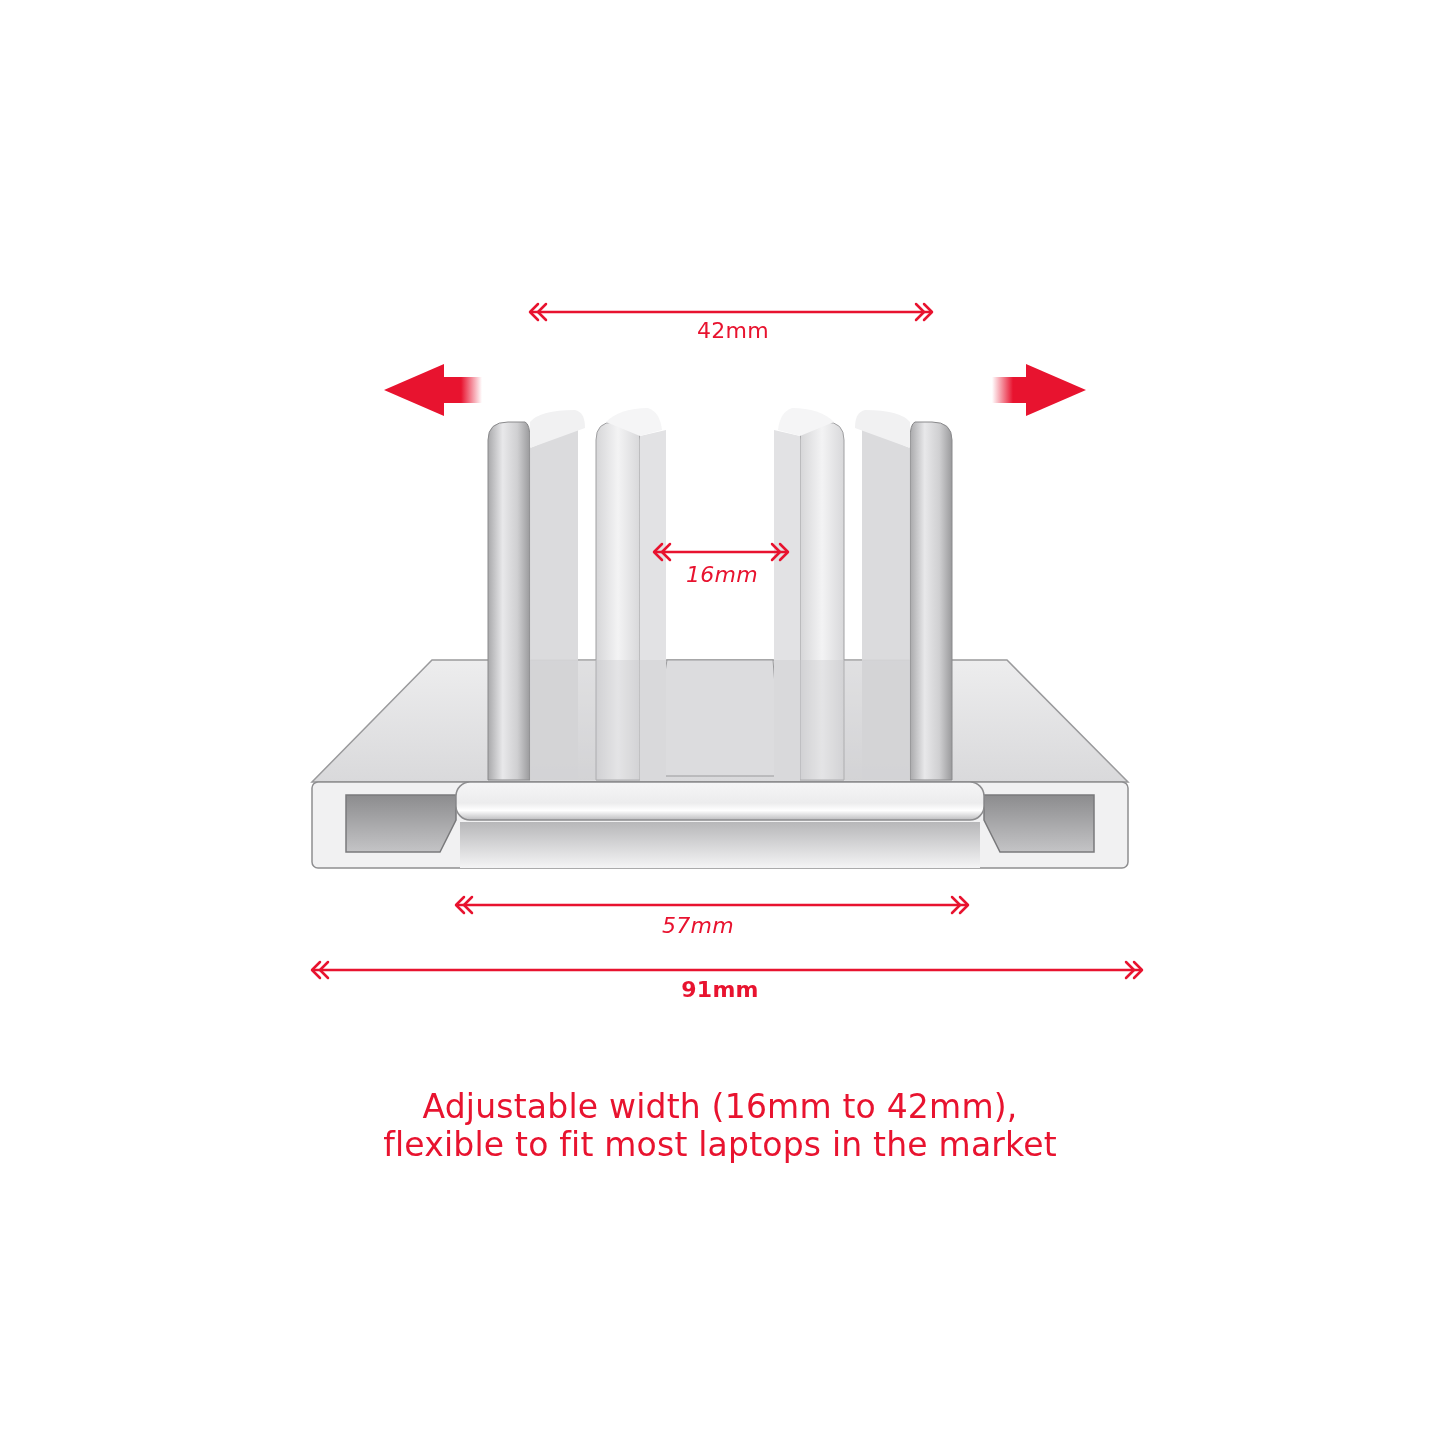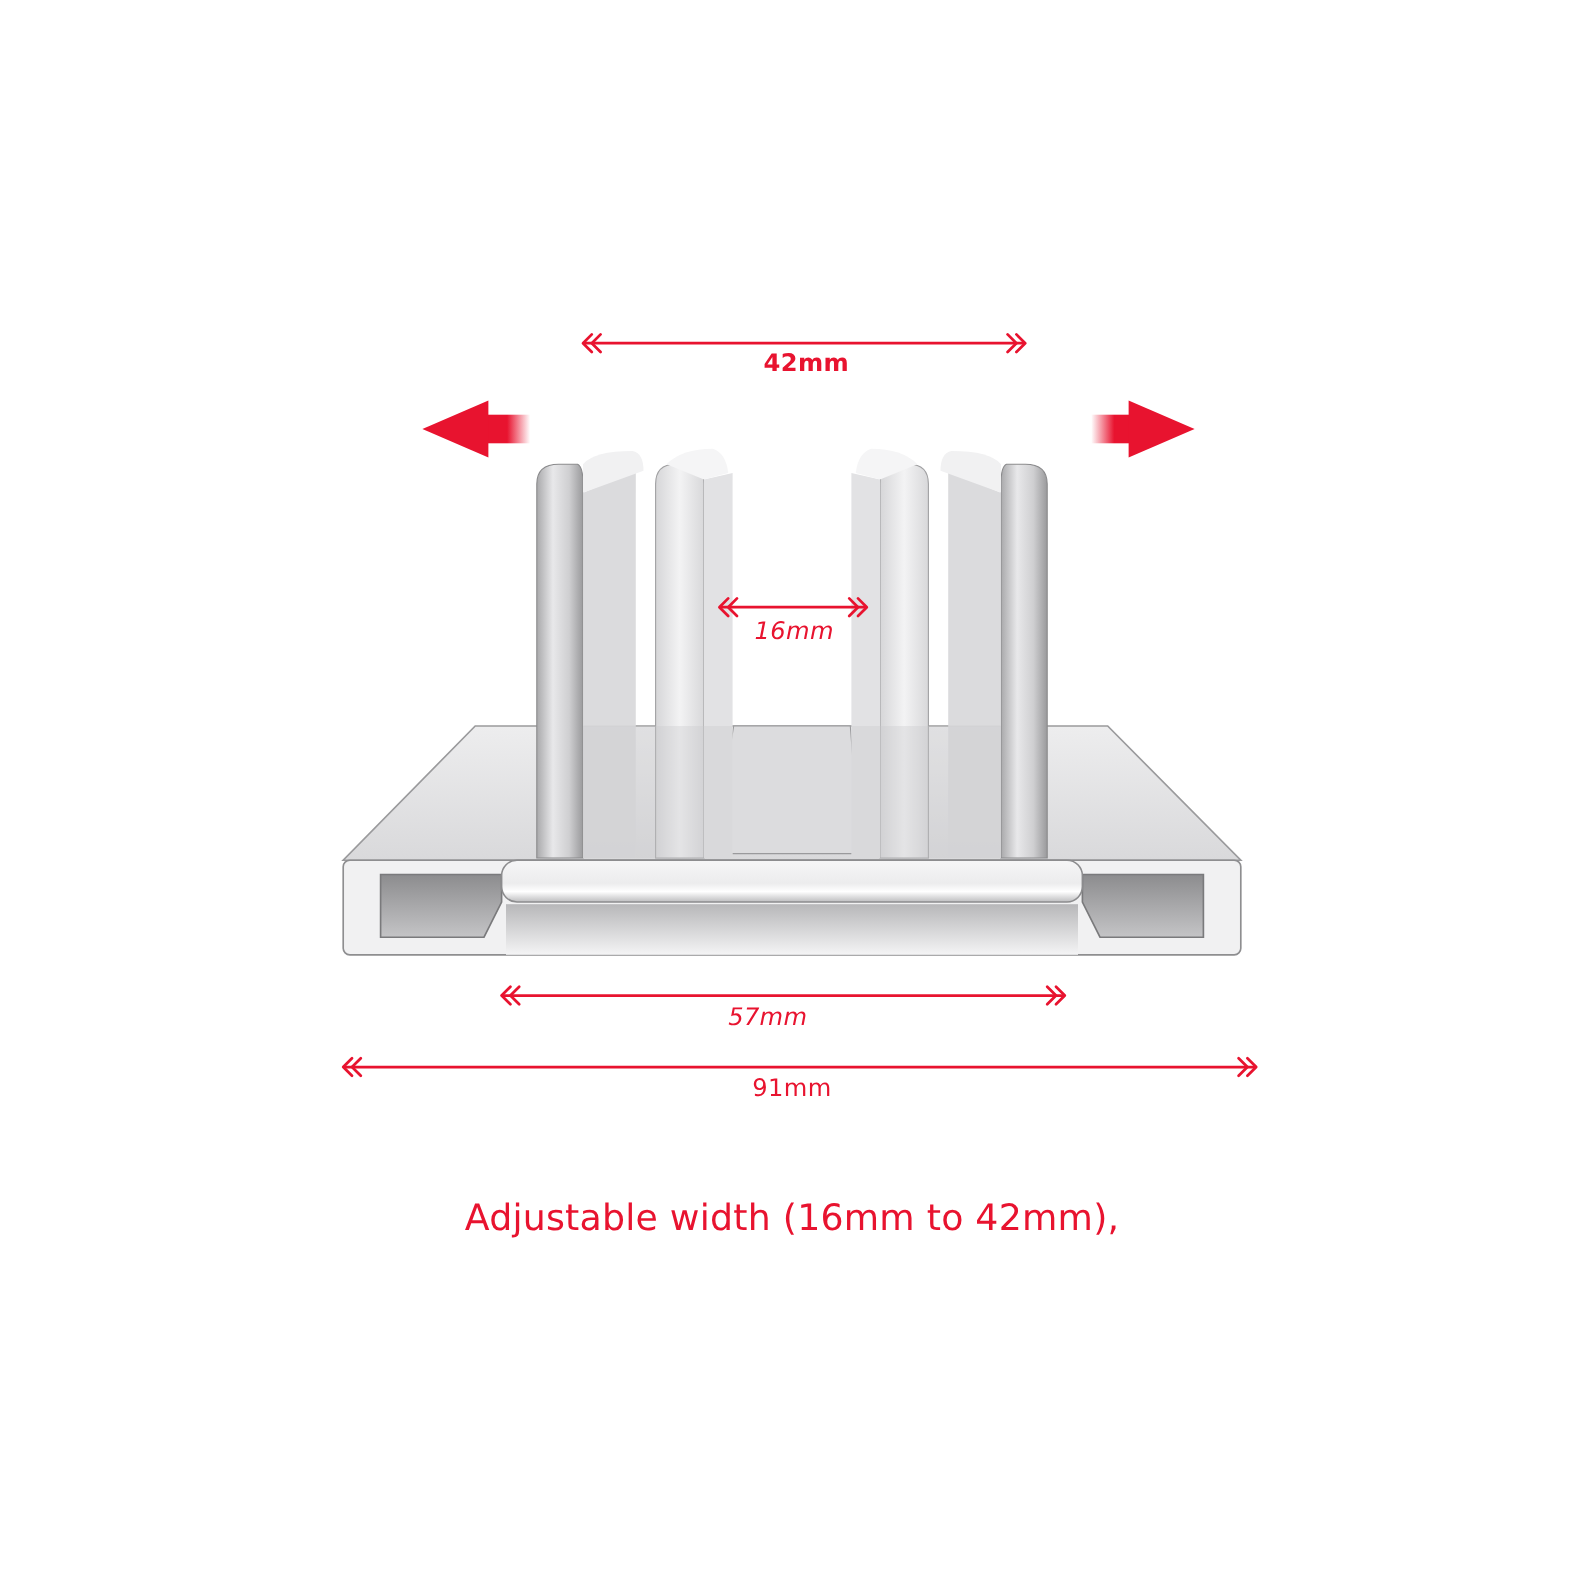--- a/index.html
+++ b/index.html
@@ -126,21 +126,22 @@
     <g>
       <line x1="314" y1="970" x2="1140" y2="970"></line>
       <polyline points="320,962 312,970 320,978"></polyline>
           <polyline points="328,962 320,970 328,978"></polyline>
       <polyline points="1134,962 1142,970 1134,978"></polyline>
           <polyline points="1126,962 1134,970 1126,978"></polyline>
     </g>
   </g>
 </svg>
 
-<div class="dim-label" style="left:733px;top:318px;font-weight:bold;">42mm</div>
+<div class="dim-label" style="left:733px;top:318px;">42mm</div>
 <div class="dim-label" style="left:722px;top:562px;font-style:italic;">16mm</div>
 <div class="dim-label" style="left:698px;top:913px;font-style:italic;">57mm</div>
-<div class="dim-label" style="left:720px;top:977px;">91mm</div>
+<div class="dim-label" style="left:720px;top:977px;font-weight:bold;">91mm</div>
 
 <div class="caption">
   <div>Adjustable width (16mm to 42mm),</div>
+  <div>flexible to fit most laptops in the market</div>
 </div>
 </div>
 
 </body></html>

